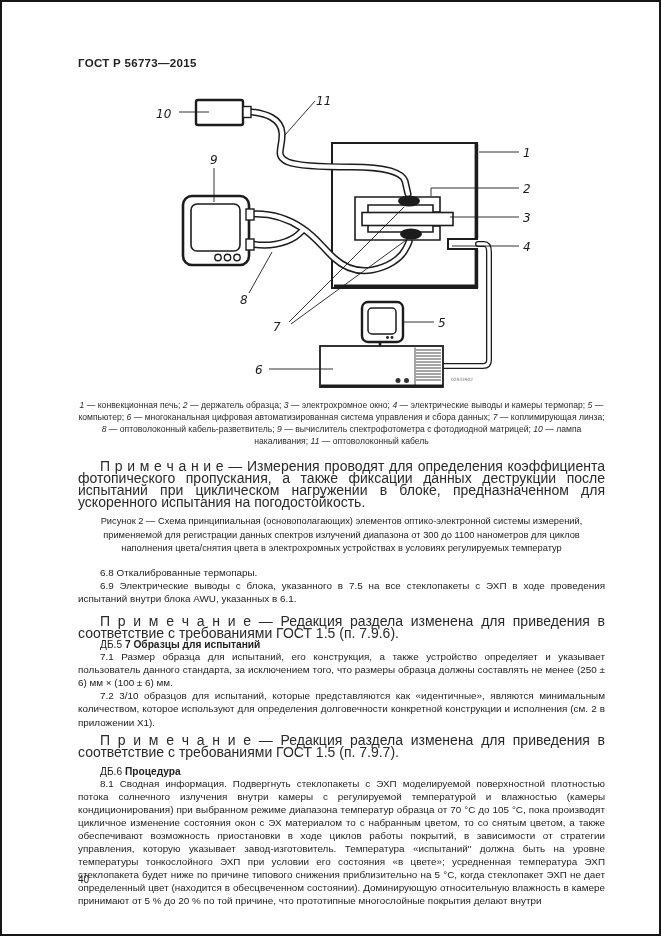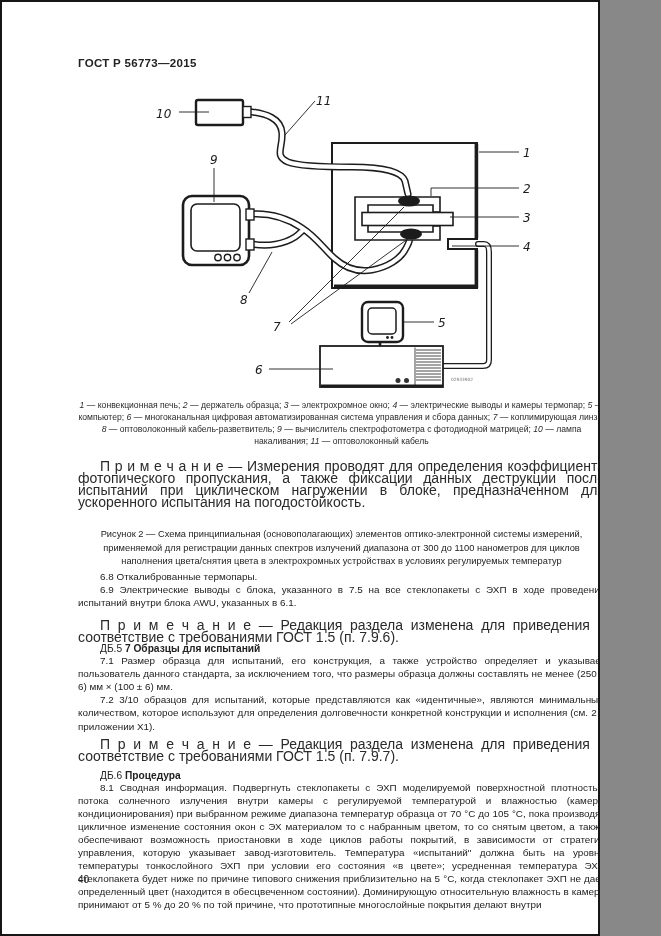--- a/index.html
+++ b/index.html
@@ -1,32 +1,32 @@
 <!DOCTYPE html>
 <html><head>
 <meta charset="utf-8">
 <style>
   * { margin:0; padding:0; box-sizing:border-box; }
   html,body { background:#888; }
   body { width:661px; height:936px; font-family:"Liberation Sans", sans-serif; color:#222; }
   .page {
-    position:relative; width:600px; height:936px; background:#fff;
+    position:relative; width:661px; height:936px; background:#fff;
     border:2px solid #161616; overflow:hidden;
   }
   .header { position:absolute; left:76px; top:55px; font-size:11.5px; font-weight:bold; letter-spacing:.3px; }
   .figure-area { position:absolute; left:68px; top:86px; width:490px; height:310px; }
   .textcol { position:absolute; left:76px; top:397px; width:527px; }
   .legend { font-size:8.6px; line-height:12px; text-align:center; color:#2a2a2a; }
   .legend .n { font-style:italic; }
   .note { font-size:14px; line-height:12px; text-align:justify; text-indent:22px; color:#2a2a2a; }
-  .caption { font-size:9.3px; line-height:13.6px; text-align:center; margin-top:20px; }
+  .caption { font-size:9.3px; line-height:13.6px; text-align:center; margin-top:7px; }
   .para { font-size:9.9px; line-height:13.1px; text-align:justify; text-indent:22px; }
   .head { font-size:10.2px; text-indent:22px; }
   .head b { font-weight:bold; }
-  .mt5{margin-top:5px} .mt7{margin-top:1px} .mt10{margin-top:10px}
+  .mt5{margin-top:5px} .mt7{margin-top:10px} .mt10{margin-top:10px}
   .mt11{margin-top:8px} .mt12{} .mt13{margin-top:13px}
   .pagenum { position:absolute; left:76px; top:872px; font-size:10px; }
 
   
   .o1 { stroke:#1c1c1c; fill:#fff; }
   .ld { stroke:#1c1c1c; stroke-width:0.9; fill:none; }
   .tubeD { stroke:#1c1c1c; stroke-width:7.2; fill:none; stroke-linecap:round; }
   .tubeW { stroke:#ffffff; stroke-width:4.2; fill:none; stroke-linecap:round; }
   .tubeD2 { stroke:#1c1c1c; stroke-width:6;   fill:none; stroke-linecap:round; }
   .tubeW2 { stroke:#ffffff; stroke-width:3.4; fill:none; stroke-linecap:round; }

